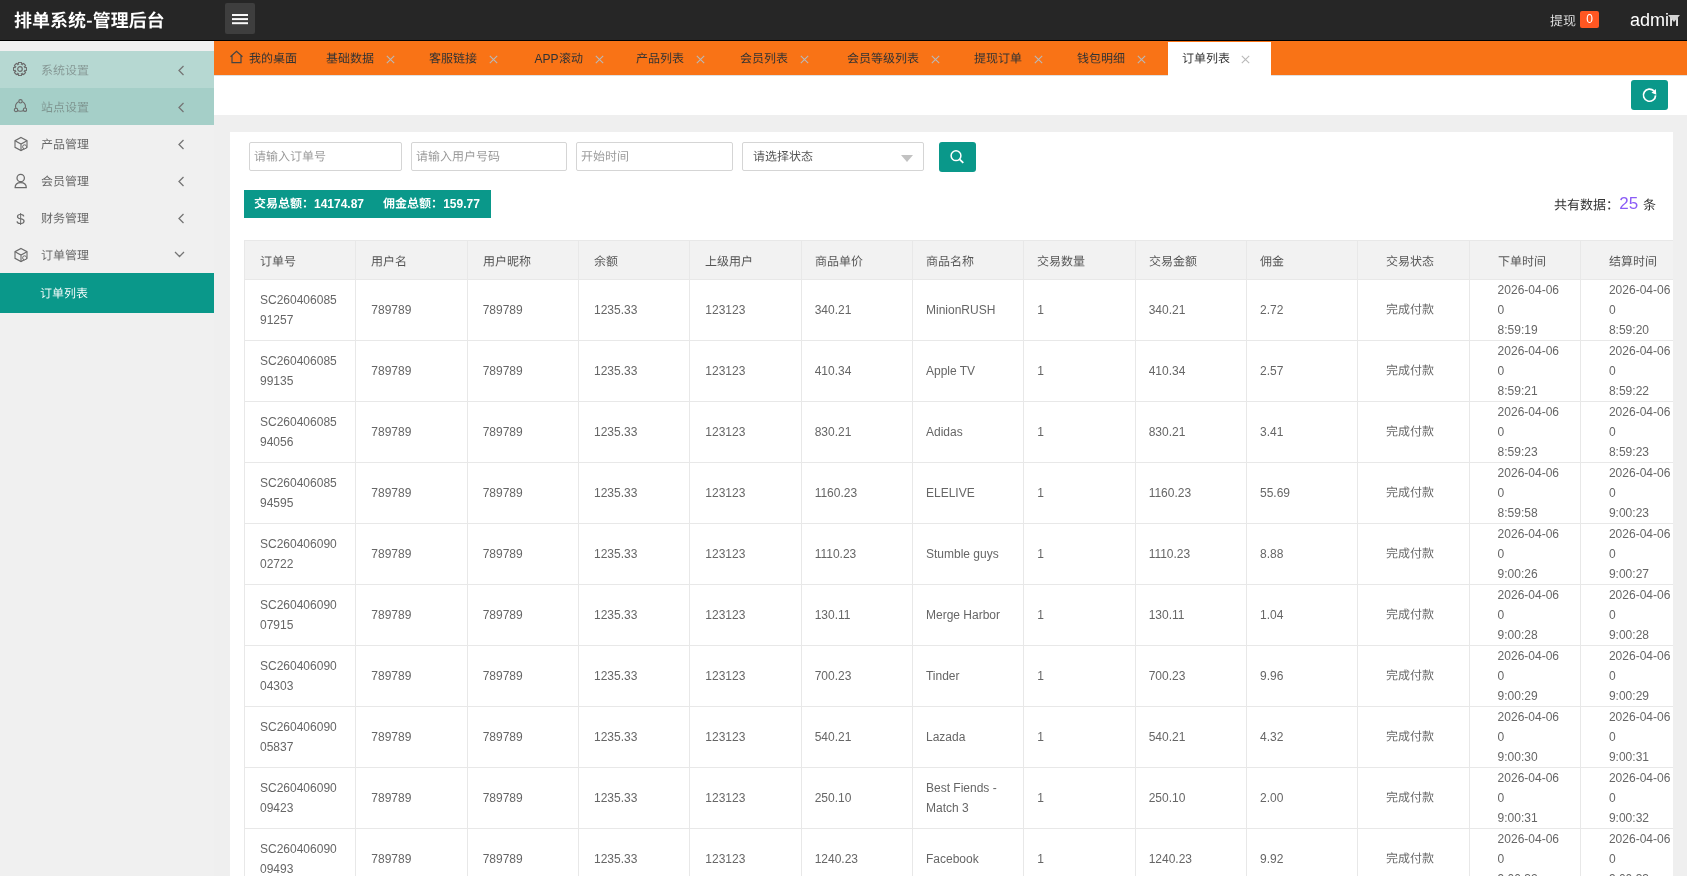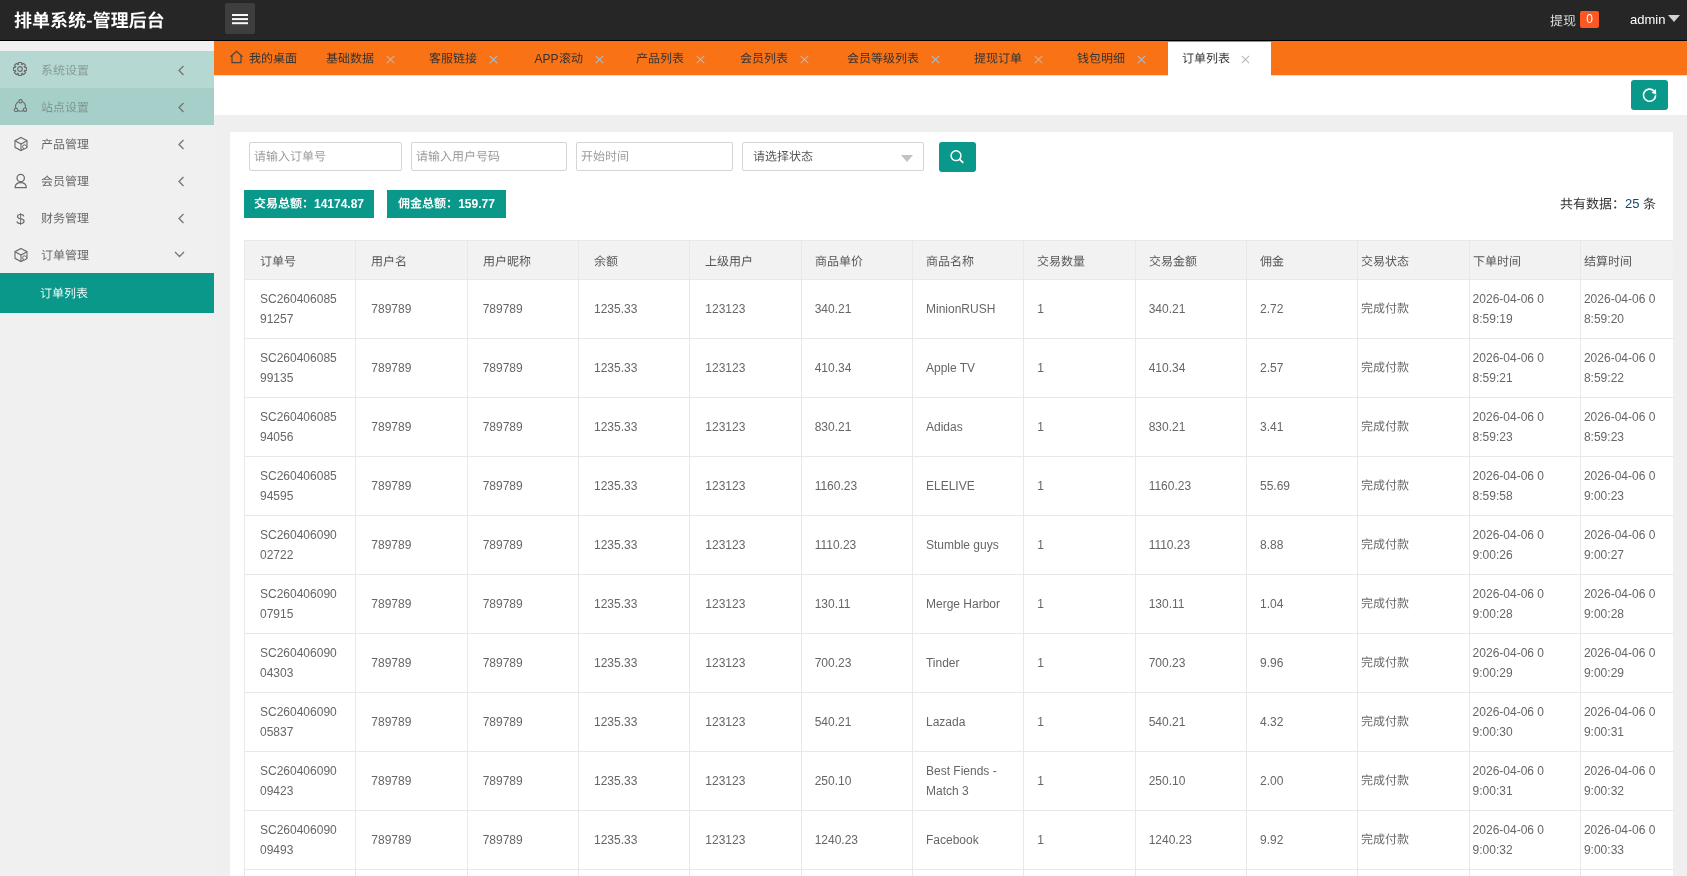--- a/index.html
+++ b/index.html
@@ -33,21 +33,21 @@
 .badge{position:absolute;top:58px;height:28px;border-radius:0;background:#0a988a;color:#fff;
  font-weight:bold;font-size:12px;line-height:28px;text-align:center}
 
 #tbl{border-collapse:collapse;table-layout:fixed;width:1447px;position:absolute;left:14px;top:108px}
 #tbl col{width:111.33px}
 #tbl th{background:#f2f2f2;height:38px;font-weight:normal;text-align:left;padding:0 0 0 15px;
  border:1px solid #e8e8e8;color:#555}
 #tbl td{height:58px;vertical-align:middle;text-align:left;padding:0 15px;border:1px solid #e8e8e8;
  color:#666;font-size:12px;line-height:20px}
 #tbl td:nth-child(n+6),#tbl th:nth-child(n+6){padding-left:13px;padding-right:13px}
-#tbl td:nth-child(n+11),#tbl th:nth-child(n+11){padding-left:3px;padding-right:11.5px}
+#tbl td:nth-child(n+11),#tbl th:nth-child(n+11){padding-left:28px;padding-right:11.5px}
 </style></head><body>
 <div id="hd" class="ab"></div>
 <div class="ab" style="left:14px;top:11px;height:18px;line-height:18px;font-size:18px"><svg class="z" style="width:150.7px;height:18px;vertical-align:-0.12em;fill:#fff;" viewBox="0 -880 8370 1000">
       <g transform="scale(1,-1)">
         <use href="#b6392" x="0"></use>
         <use href="#b5355" x="1000"></use>
         <use href="#b7cfb" x="2000"></use>
         <use href="#b7edf" x="3000"></use>
         <use href="#b2d" x="4000"></use>
         <use href="#b7ba1" x="4370"></use>
@@ -59,21 +59,21 @@
 <div id="burger" class="ab">
     <i></i>
   </div>
 <div class="ab" style="left:1550px;top:13px;height:14px;line-height:14px"><svg class="z" style="width:26.0px;height:13px;vertical-align:-0.12em;fill:#e8e8e8;" viewBox="0 -880 2000 1000">
       <g transform="scale(1,-1)">
         <use href="#n63d0" x="0"></use>
         <use href="#n73b0" x="1000"></use>
       </g>
     </svg></div>
 <div id="wdbadge" class="ab">0</div>
-<div class="ab" style="left:1630px;top:13px;color:#fff;font-size:13px;line-height:14px">admin</div>
+<div class="ab" style="left:1630px;top:13px;color:#fff;font-size:18px;line-height:14px">admin</div>
 <div id="caret" class="ab"></div>
 <div id="sb" class="ab">
     <div class="mi" style="top:10px;background:#b6d8d2;color:#879996">
       <svg class="ic" width="14" height="14" viewBox="0 0 14 14">
         <path d="M11.6 5.0L13.5 5.6L13.5 8.4L11.6 9.0L11.7 8.8L12.5 10.6L10.6 12.5L8.8 11.7L9.0 11.6L8.4 13.5L5.6 13.5L5.0 11.6L5.2 11.7L3.4 12.5L1.5 10.6L2.3 8.8L2.4 9.0L0.5 8.4L0.5 5.6L2.4 5.0L2.3 5.2L1.5 3.4L3.4 1.5L5.2 2.3L5.0 2.4L5.6 0.5L8.4 0.5L9.0 2.4L8.8 2.3L10.6 1.5L12.5 3.4L11.7 5.2Z" fill="none" stroke="#6b6b6b" stroke-width="1.2"></path>
         <circle cx="7" cy="7" r="2.3" fill="none" stroke="#6b6b6b" stroke-width="1.2"></circle>
       </svg>
       <span class="txt"><svg class="z" style="width:48.0px;height:12px;vertical-align:-0.12em;fill:currentColor;" viewBox="0 -880 4000 1000">
           <g transform="scale(1,-1)">
             <use href="#n7cfb" x="0"></use>
@@ -361,30 +361,30 @@
     </div>
     <div class="badge" style="left:14px;width:130px"><svg class="z" style="width:60.0px;height:12px;vertical-align:-0.12em;fill:currentColor;" viewBox="0 -880 5000 1000">
         <g transform="scale(1,-1)">
           <use href="#b4ea4" x="0"></use>
           <use href="#b6613" x="1000"></use>
           <use href="#b603b" x="2000"></use>
           <use href="#b989d" x="3000"></use>
           <use href="#bff1a" x="4000"></use>
         </g>
       </svg><span style="font-size:12px">14174.87</span></div>
-    <div class="badge" style="left:157px;width:119px"><svg class="z" style="width:60.0px;height:12px;vertical-align:-0.12em;fill:currentColor;" viewBox="0 -880 5000 1000">
+    <div class="badge" style="left:142px;width:119px"><svg class="z" style="width:60.0px;height:12px;vertical-align:-0.12em;fill:currentColor;" viewBox="0 -880 5000 1000">
         <g transform="scale(1,-1)">
           <use href="#b4f63" x="0"></use>
           <use href="#b91d1" x="1000"></use>
           <use href="#b603b" x="2000"></use>
           <use href="#b989d" x="3000"></use>
           <use href="#bff1a" x="4000"></use>
         </g>
       </svg><span style="font-size:12px">159.77</span></div>
-    <div class="ab" style="right:17px;top:64px;height:16px;line-height:16px;color:#0c4a6e;font-size:13px"><svg class="z" style="width:65.0px;height:13px;vertical-align:-0.12em;fill:#333;" viewBox="0 -880 5000 1000">
+    <div class="ab" style="right:17px;top:64px;height:16px;line-height:16px;color:#8b5cf6;font-size:17px"><svg class="z" style="width:65.0px;height:13px;vertical-align:-0.12em;fill:#333;" viewBox="0 -880 5000 1000">
         <g transform="scale(1,-1)">
           <use href="#n5171" x="0"></use>
           <use href="#n6709" x="1000"></use>
           <use href="#n6570" x="2000"></use>
           <use href="#n636e" x="3000"></use>
           <use href="#nff1a" x="4000"></use>
         </g>
       </svg>25 <svg class="z" style="width:13.0px;height:13px;vertical-align:-0.12em;fill:#333;" viewBox="0 -880 1000 1000">
         <g transform="scale(1,-1)">
           <use href="#n6761" x="0"></use>

